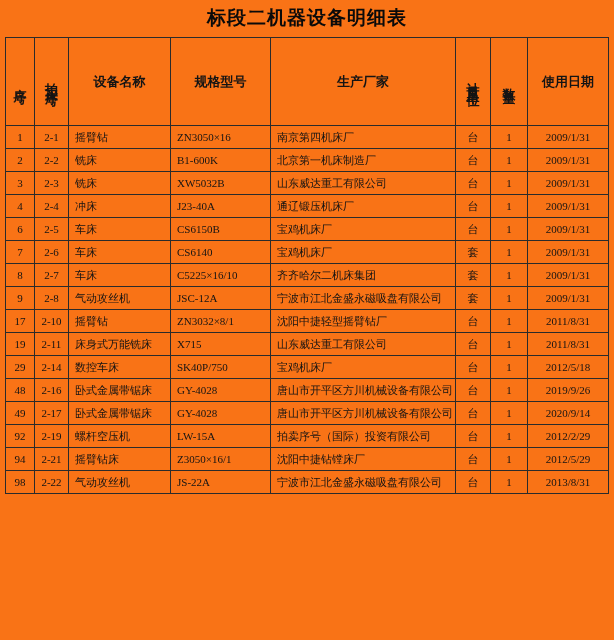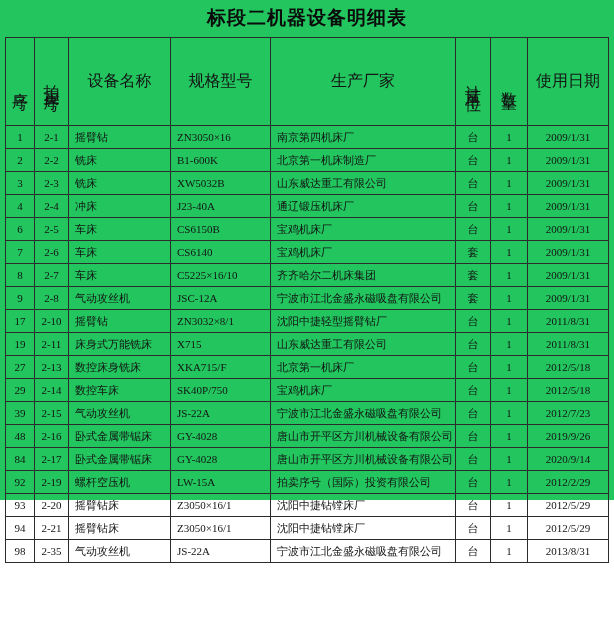--- a/index.html
+++ b/index.html
@@ -7,22 +7,22 @@
     padding: 0;
     background: #ffffff;
     width: 614px;
     height: 640px;
     overflow: hidden;
     font-family: "Liberation Serif", "DejaVu Serif", serif;
     color: #141414;
   }
   .page {
     width: 614px;
-    height: 500px;
-    background: #22c55e;
+    height: 640px;
+    background: #f97316;
     box-sizing: border-box;
   }
   .doc-title {
     text-align: center;
     font-size: 19px;
     font-weight: bold;
     letter-spacing: 1px;
     padding-top: 5px;
     color: #0a0a0a;
   }
@@ -34,22 +34,22 @@
   }
   .equip-table th, .equip-table td {
     border: 1px solid #2b2b2b;
     box-sizing: border-box;
     overflow: hidden;
     white-space: nowrap;
   }
   .equip-table thead tr { height: 88px; }
   .equip-table tbody tr { height: 23px; }
   .equip-table th {
-    font-weight: normal;
-    font-size: 16px;
+    font-weight: bold;
+    font-size: 13px;
     text-align: center;
     vertical-align: middle;
     padding: 0;
   }
   .equip-table td {
     font-size: 11px;
     padding: 0 2px;
   }
   td.col0, td.col1, td.col5, td.col6, td.col7 { text-align: center; }
   td.col2, td.col3, td.col4 { text-align: left; padding-left: 6px; }
@@ -184,102 +184,72 @@
           <td class="col0">19</td>
           <td class="col1">2-11</td>
           <td class="col2">床身式万能铣床</td>
           <td class="col3">X715</td>
           <td class="col4">山东威达重工有限公司</td>
           <td class="col5">台</td>
           <td class="col6">1</td>
           <td class="col7">2011/8/31</td>
         </tr>
         <tr>
-          <td class="col0">27</td>
-          <td class="col1">2-13</td>
-          <td class="col2">数控床身铣床</td>
-          <td class="col3">XKA715/F</td>
-          <td class="col4">北京第一机床厂</td>
-          <td class="col5">台</td>
-          <td class="col6">1</td>
-          <td class="col7">2012/5/18</td>
-        </tr>
-        <tr>
           <td class="col0">29</td>
           <td class="col1">2-14</td>
           <td class="col2">数控车床</td>
           <td class="col3">SK40P/750</td>
           <td class="col4">宝鸡机床厂</td>
           <td class="col5">台</td>
           <td class="col6">1</td>
           <td class="col7">2012/5/18</td>
         </tr>
         <tr>
-          <td class="col0">39</td>
-          <td class="col1">2-15</td>
-          <td class="col2">气动攻丝机</td>
-          <td class="col3">JS-22A</td>
-          <td class="col4">宁波市江北金盛永磁吸盘有限公司</td>
-          <td class="col5">台</td>
-          <td class="col6">1</td>
-          <td class="col7">2012/7/23</td>
-        </tr>
-        <tr>
           <td class="col0">48</td>
           <td class="col1">2-16</td>
           <td class="col2">卧式金属带锯床</td>
           <td class="col3">GY-4028</td>
           <td class="col4">唐山市开平区方川机械设备有限公司</td>
           <td class="col5">台</td>
           <td class="col6">1</td>
           <td class="col7">2019/9/26</td>
         </tr>
         <tr>
-          <td class="col0">84</td>
+          <td class="col0">49</td>
           <td class="col1">2-17</td>
           <td class="col2">卧式金属带锯床</td>
           <td class="col3">GY-4028</td>
           <td class="col4">唐山市开平区方川机械设备有限公司</td>
           <td class="col5">台</td>
           <td class="col6">1</td>
           <td class="col7">2020/9/14</td>
         </tr>
         <tr>
           <td class="col0">92</td>
           <td class="col1">2-19</td>
           <td class="col2">螺杆空压机</td>
           <td class="col3">LW-15A</td>
           <td class="col4">拍卖序号（国际）投资有限公司</td>
           <td class="col5">台</td>
           <td class="col6">1</td>
           <td class="col7">2012/2/29</td>
         </tr>
         <tr>
-          <td class="col0">93</td>
-          <td class="col1">2-20</td>
-          <td class="col2">摇臂钻床</td>
-          <td class="col3">Z3050×16/1</td>
-          <td class="col4">沈阳中捷钻镗床厂</td>
-          <td class="col5">台</td>
-          <td class="col6">1</td>
-          <td class="col7">2012/5/29</td>
-        </tr>
-        <tr>
           <td class="col0">94</td>
           <td class="col1">2-21</td>
           <td class="col2">摇臂钻床</td>
           <td class="col3">Z3050×16/1</td>
           <td class="col4">沈阳中捷钻镗床厂</td>
           <td class="col5">台</td>
           <td class="col6">1</td>
           <td class="col7">2012/5/29</td>
         </tr>
         <tr>
           <td class="col0">98</td>
-          <td class="col1">2-35</td>
+          <td class="col1">2-22</td>
           <td class="col2">气动攻丝机</td>
           <td class="col3">JS-22A</td>
           <td class="col4">宁波市江北金盛永磁吸盘有限公司</td>
           <td class="col5">台</td>
           <td class="col6">1</td>
           <td class="col7">2013/8/31</td>
         </tr>
       </tbody>
   </table>
 </div>

